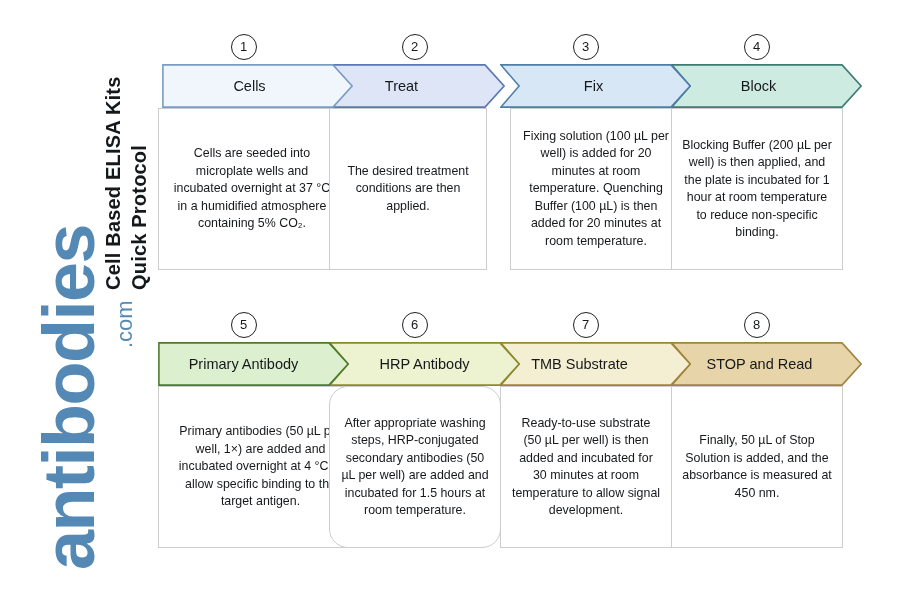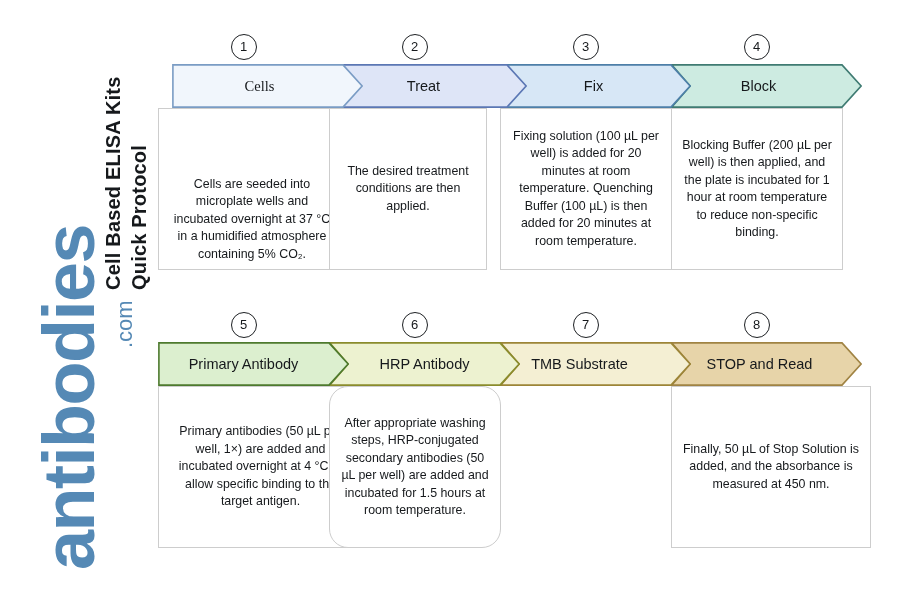--- a/index.html
+++ b/index.html
@@ -157,53 +157,53 @@
 </div>
 
 <div class="flow-row" id="flow-row-0">
   <div class="badge-strip">
       <div class="step-badge" style="left: 72.5px;">1</div>
       <div class="step-badge" style="left: 243.5px;">2</div>
       <div class="step-badge" style="left: 414.5px;">3</div>
       <div class="step-badge" style="left: 585.5px;">4</div>
     </div>
   <div class="chevron-strip">
-      <div class="chevron" style="left: 14px; width: 191px; z-index: 4; font-family: Liberation Serif, serif;">
+      <div class="chevron" style="left: 4px; width: 191px; z-index: 4;">
         <svg class="chev-shape" viewBox="0 0 191 44" preserveAspectRatio="none">
           <path d="M0.9,0.9 H171 L190.1,22 L171,43.1 H0.9 Z" fill="#f1f6fc" stroke="#7a9cc4" stroke-width="1.6" vector-effect="non-scaling-stroke"></path>
         </svg>
         <span class="chev-label" style="margin-right: 20px;">Cells</span>
       </div>
-      <div class="chevron" style="left: 178px; width: 191px; z-index: 3;">
+      <div class="chevron" style="left: 156px; width: 191px; z-index: 3;">
         <svg class="chev-shape" viewBox="0 0 191 44" preserveAspectRatio="none">
           <path d="M0.9,0.9 H171 L190.1,22 L171,43.1 H0.9 L19.1,22 Z" fill="#dee5f7" stroke="#5b77b4" stroke-width="1.6" vector-effect="non-scaling-stroke"></path>
         </svg>
         <span class="chev-label" style="margin-right: 20px;">Treat</span>
       </div>
       <div class="chevron" style="left: 342px; width: 191px; z-index: 2;">
         <svg class="chev-shape" viewBox="0 0 191 44" preserveAspectRatio="none">
           <path d="M0.9,0.9 H171 L190.1,22 L171,43.1 H0.9 L19.1,22 Z" fill="#d7e7f6" stroke="#4d7fa8" stroke-width="1.6" vector-effect="non-scaling-stroke"></path>
         </svg>
         <span class="chev-label" style="margin-right: 8px;">Fix</span>
       </div>
       <div class="chevron" style="left: 513px; width: 191px; z-index: 1;">
         <svg class="chev-shape" viewBox="0 0 191 44" preserveAspectRatio="none">
           <path d="M0.9,0.9 H171 L190.1,22 L171,43.1 H0.9 L19.1,22 Z" fill="#cdebe1" stroke="#3f7b72" stroke-width="1.6" vector-effect="non-scaling-stroke"></path>
         </svg>
         <span class="chev-label" style="margin-right: 20px; text-align: right;">Block</span>
       </div>
     </div>
   <div class="desc-strip">
-      <div class="desc-box" style="left: 0px; width: 188px; align-items: flex-end;">
+      <div class="desc-box" style="left: 0px; width: 188px;">
         <div class="desc-text">Cells are seeded into microplate wells and incubated overnight at 37 °C in a humidified atmosphere containing 5% CO₂.</div>
       </div>
       <div class="desc-box" style="left: 171px; width: 158px;">
         <div class="desc-text">The desired treatment conditions are then applied.</div>
       </div>
-      <div class="desc-box" style="left: 342px; width: 172px;">
+      <div class="desc-box" style="left: 352px; width: 172px;">
         <div class="desc-text">Fixing solution (100 µL per well) is added for 20 minutes at room temperature. Quenching Buffer (100 µL) is then added for 20 minutes at room temperature.</div>
       </div>
       <div class="desc-box" style="left: 513px; width: 172px;">
         <div class="desc-text">Blocking Buffer (200 µL per well) is then applied, and the plate is incubated for 1 hour at room temperature to reduce non-specific binding.</div>
       </div>
     </div>
 </div>
 
 <div class="flow-row" id="flow-row-1">
   <div class="badge-strip">
@@ -238,17 +238,20 @@
         <span class="chev-label" style="margin-right: 18px;">STOP and Read</span>
       </div>
     </div>
   <div class="desc-strip">
       <div class="desc-box" style="left: 0px; width: 205px;">
         <div class="desc-text">Primary antibodies (50 µL per well, 1×) are added and incubated overnight at 4 °C to allow specific binding to the target antigen.</div>
       </div>
       <div class="desc-box" style="left: 171px; width: 172px; border-radius: 19px;">
         <div class="desc-text">After appropriate washing steps, HRP-conjugated secondary antibodies (50 µL per well) are added and incubated for 1.5 hours at room temperature.</div>
       </div>
-      <div class="desc-box" style="left: 513px; width: 200px;">
+      <div class="desc-box" style="left: 342px; width: 172px;">
+        <div class="desc-text">Ready-to-use substrate (50 µL per well) is then added and incubated for 30 minutes at room temperature to allow signal development.</div>
+      </div>
+      <div class="desc-box" style="left: 513px; width: 172px;">
         <div class="desc-text">Finally, 50 µL of Stop Solution is added, and the absorbance is measured at 450 nm.</div>
       </div>
     </div>
 </div>
 
 </body></html>

